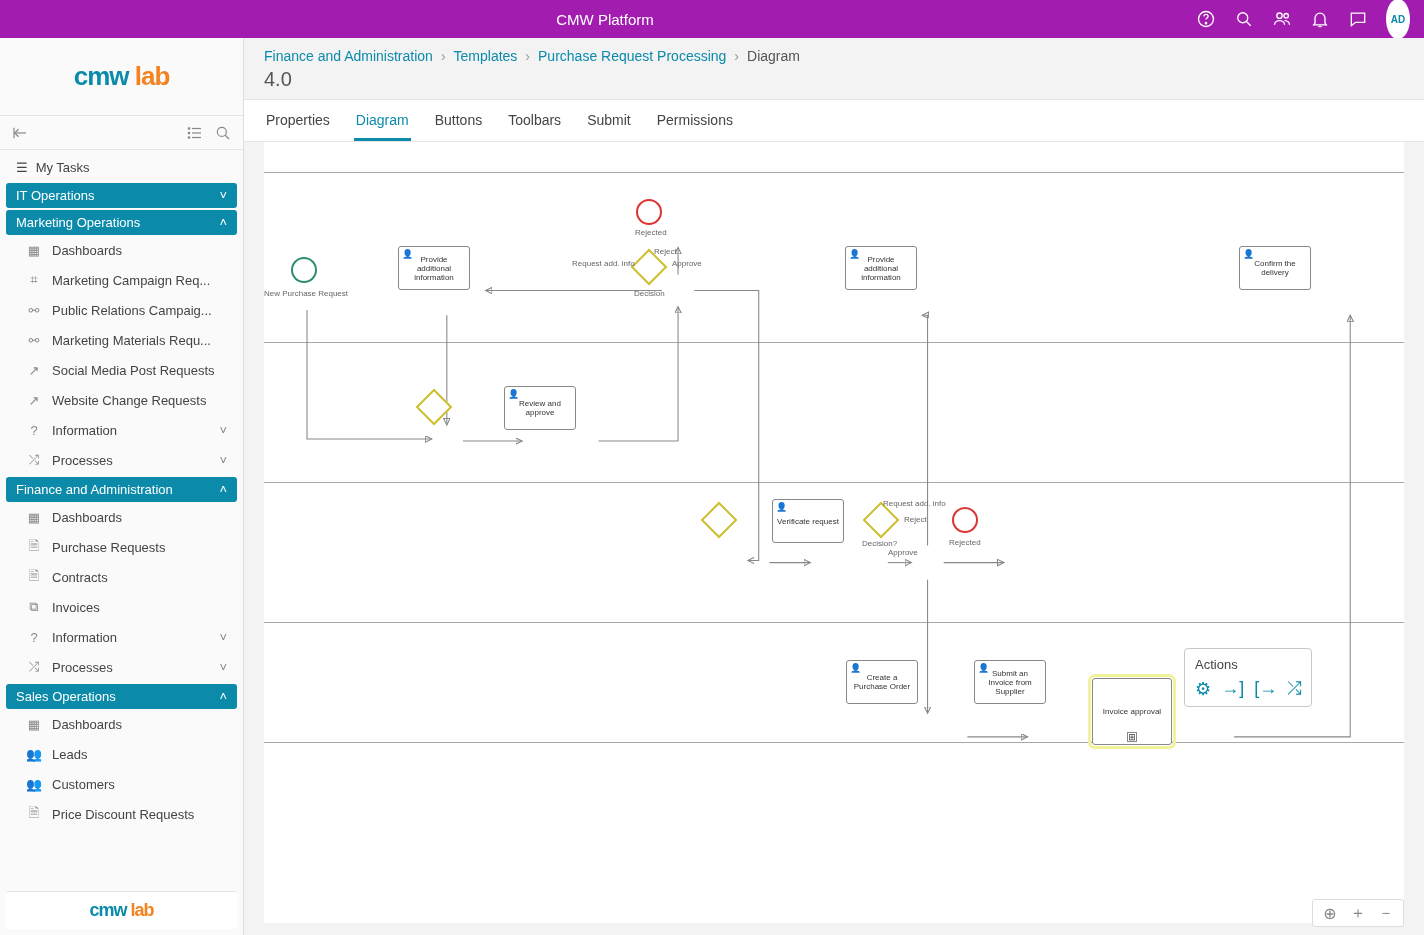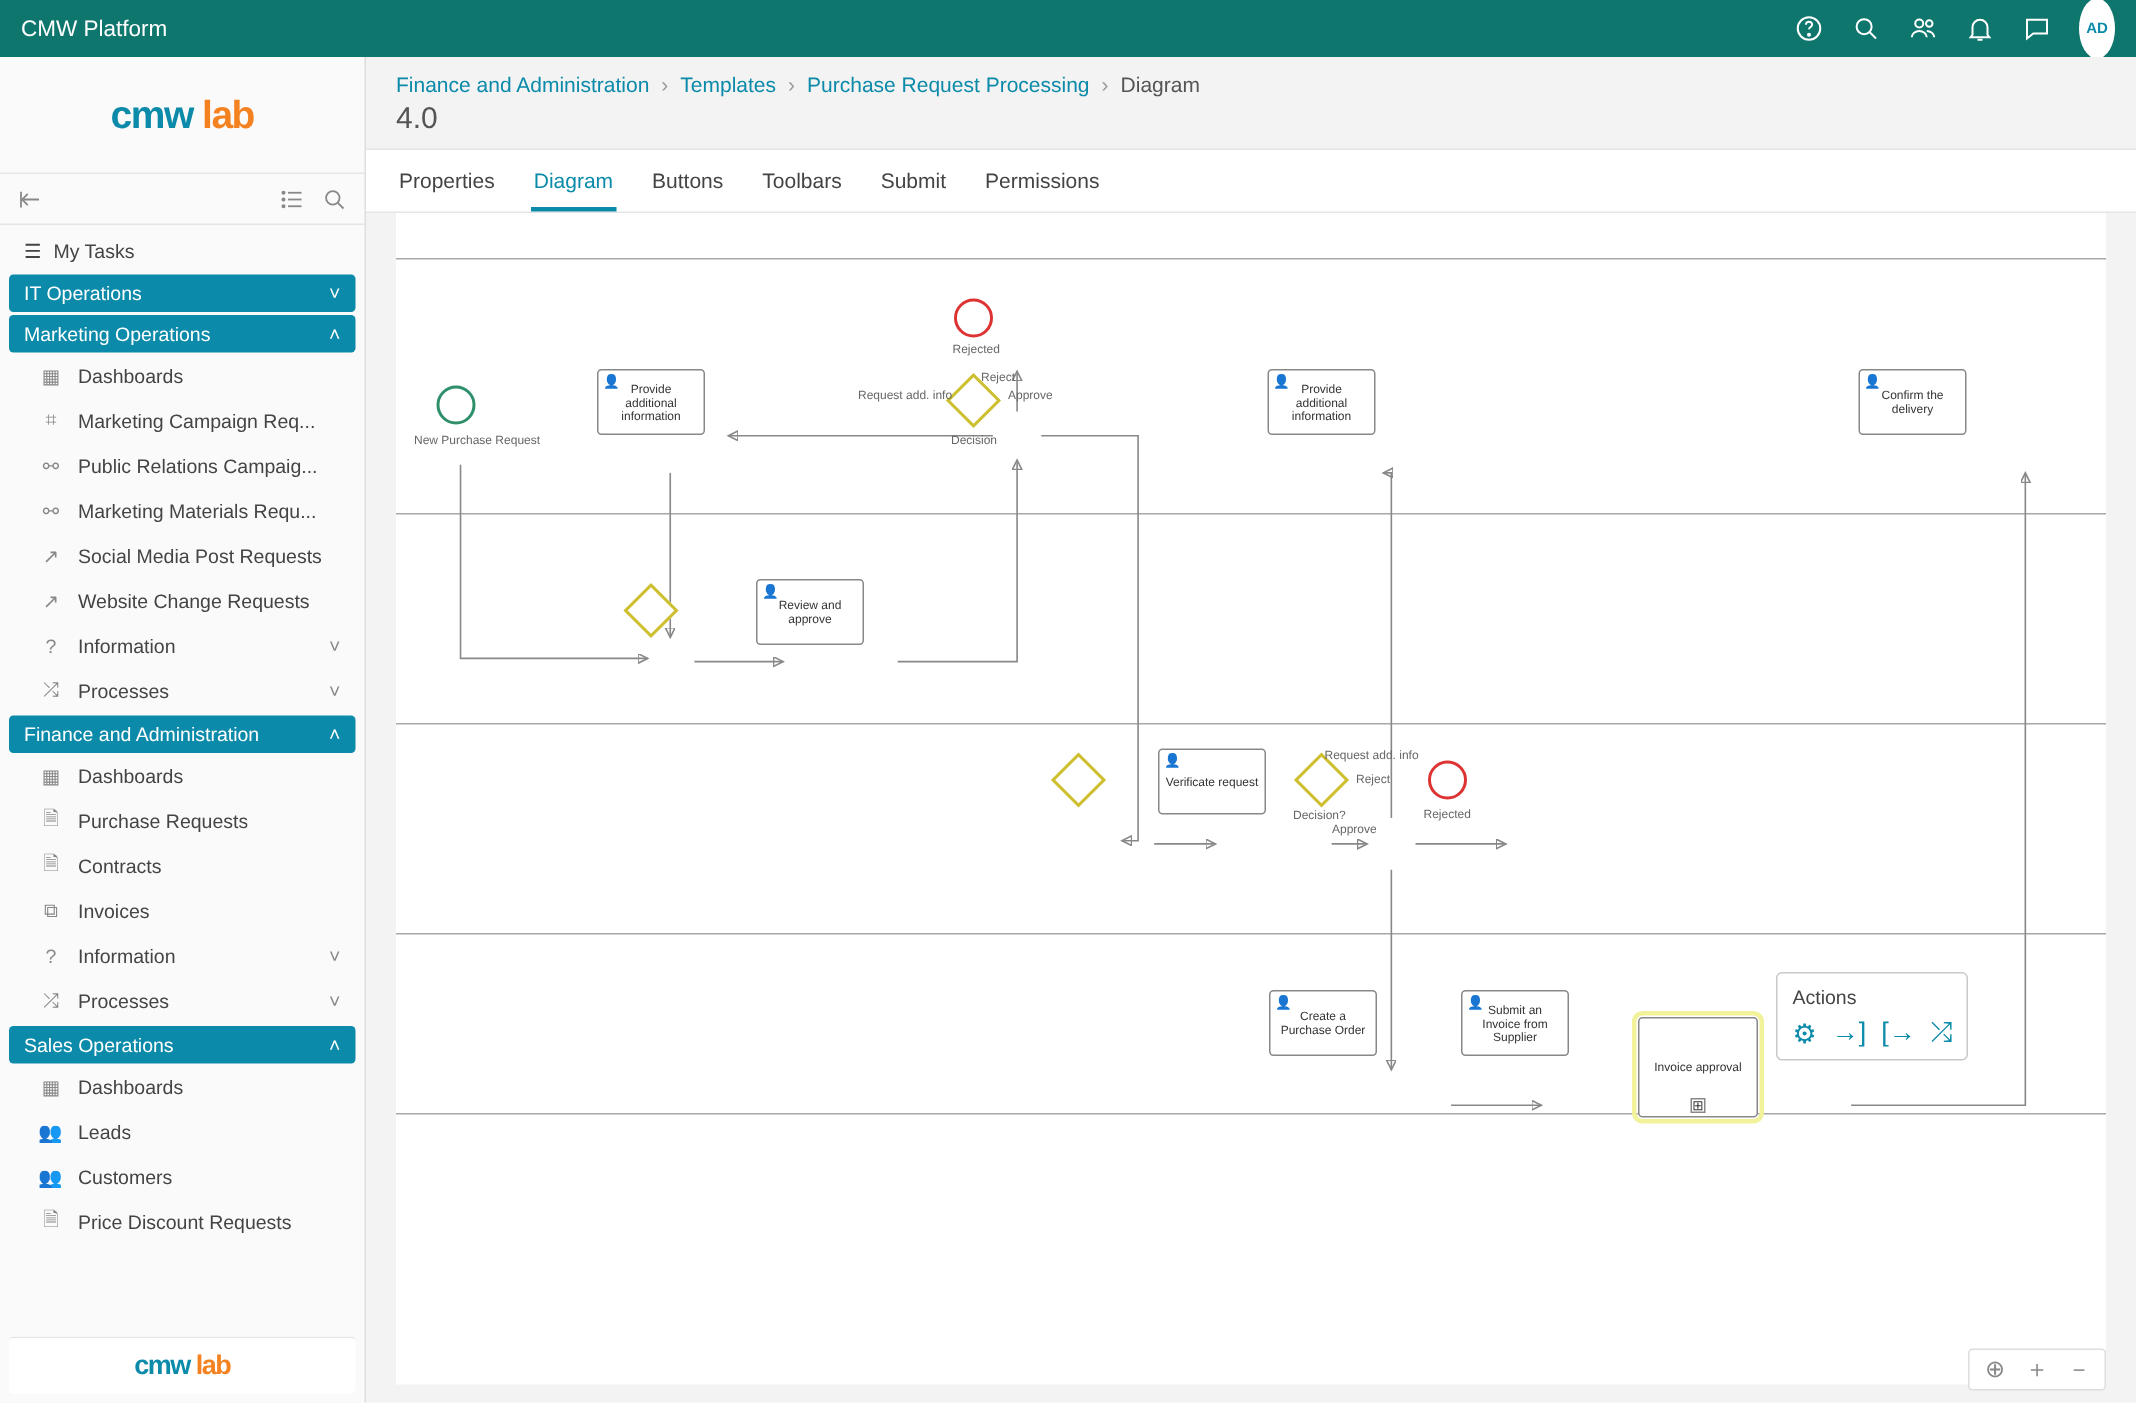--- a/index.html
+++ b/index.html
@@ -1,17 +1,17 @@
 <!DOCTYPE html>
 <html><head>
 <meta charset="utf-8">
 <style>
 * { box-sizing: border-box; margin: 0; padding: 0; }
 body { font-family: -apple-system, "Segoe UI", Arial, sans-serif; font-size: 13px; color: #333; background: #f3f3f3; overflow: hidden; }
-.topbar { background: #0f766e; color: #fff; height: 38px; display: flex; align-items: center; padding: 0 14px; }
+.topbar { background: #a21caf; color: #fff; height: 38px; display: flex; align-items: center; padding: 0 14px; text-align: center; }
 .topbar .title { font-size: 15px; flex: 1; }
 .topbar .icons { display: flex; gap: 18px; align-items: center; }
 .topbar .icon { width: 20px; height: 20px; display: flex; align-items: center; justify-content: center; cursor: pointer; }
 .avatar { width: 24px; height: 40px; border-radius: 50%; background: #fff; color: #0b8aaa; font-size: 10px; font-weight: bold; display: flex; align-items: center; justify-content: center; }
 
 .app { display: flex; height: calc(100vh - 38px); }
 .sidebar { width: 244px; background: #fafafa; border-right: 1px solid #ddd; display: flex; flex-direction: column; }
 .logo-wrap { height: 78px; display: flex; align-items: center; justify-content: center; border-bottom: 1px solid #e5e5e5; }
 .logo { font-size: 26px; font-weight: 700; letter-spacing: -1px; }
 .logo .c1 { color: #0b8aaa; }
@@ -307,21 +307,21 @@
         <path d="M617 394 V518" marker-end="url(#ah)"></path>
 
         <path d="M654 540 H710" marker-end="url(#ah)"></path>
 
         <path d="M782 540 H828" marker-end="url(#ah)"></path>
 
         <path d="M902 540 H1010 V148" marker-end="url(#ah)"></path>
       </svg>
 
       <div class="node circle start" style="left:27px; top:115px"></div>
-      <div class="dlabel" style="left:12px; top:147px">New Purchase Request</div>
+      <div class="dlabel" style="left:0px; top:147px">New Purchase Request</div>
 
       <div class="node task" style="left:134px; top:104px">
           <span class="user-ic">👤</span>
           <span>Provide additional information</span>
         </div>
 
       <div class="node gateway" style="left:372px; top:112px"></div>
       <div class="dlabel" style="left:370px; top:147px">Decision</div>
       <div class="dlabel" style="left:308px; top:117px">Request add. info</div>
       <div class="dlabel" style="left:408px; top:117px">Approve</div>

